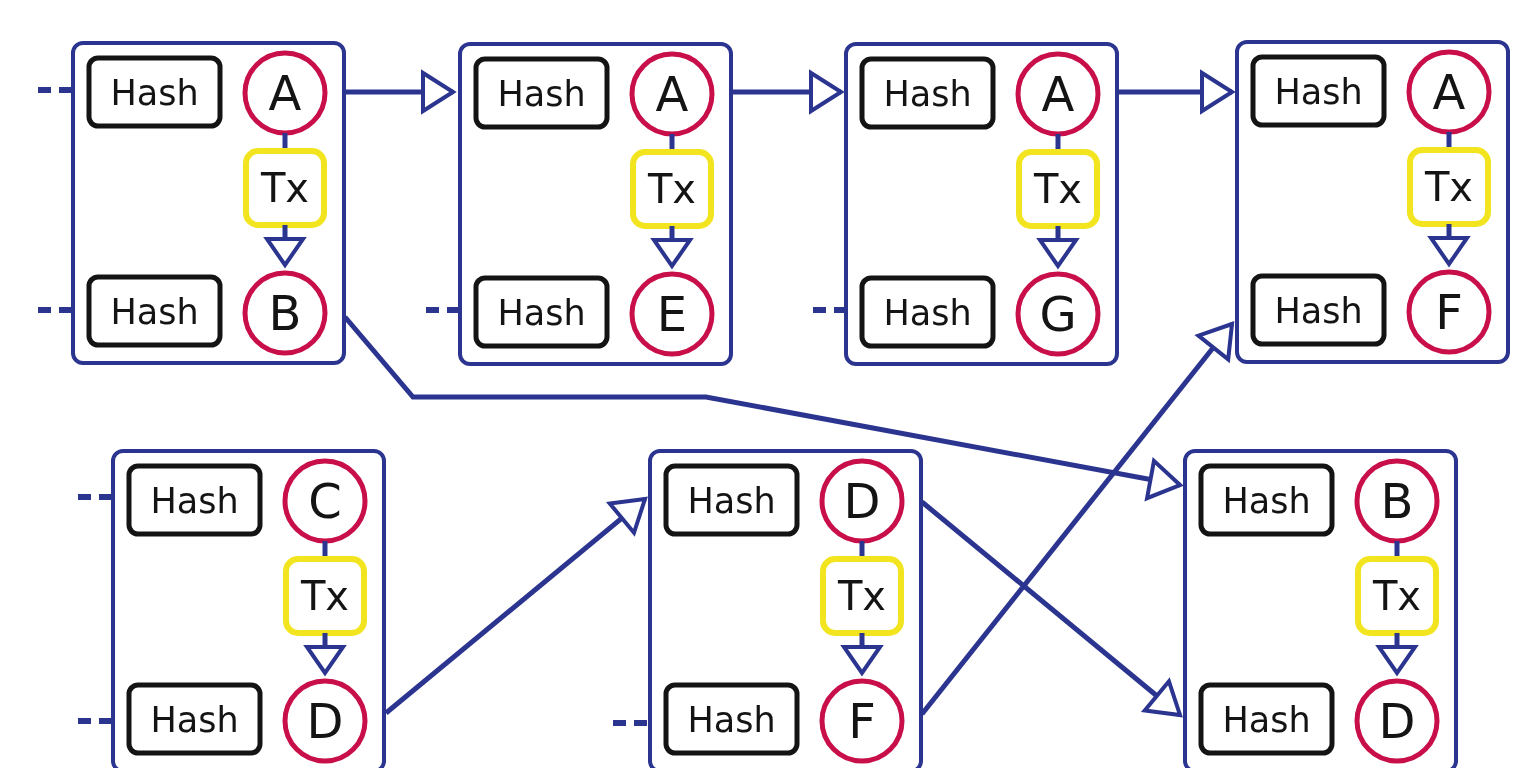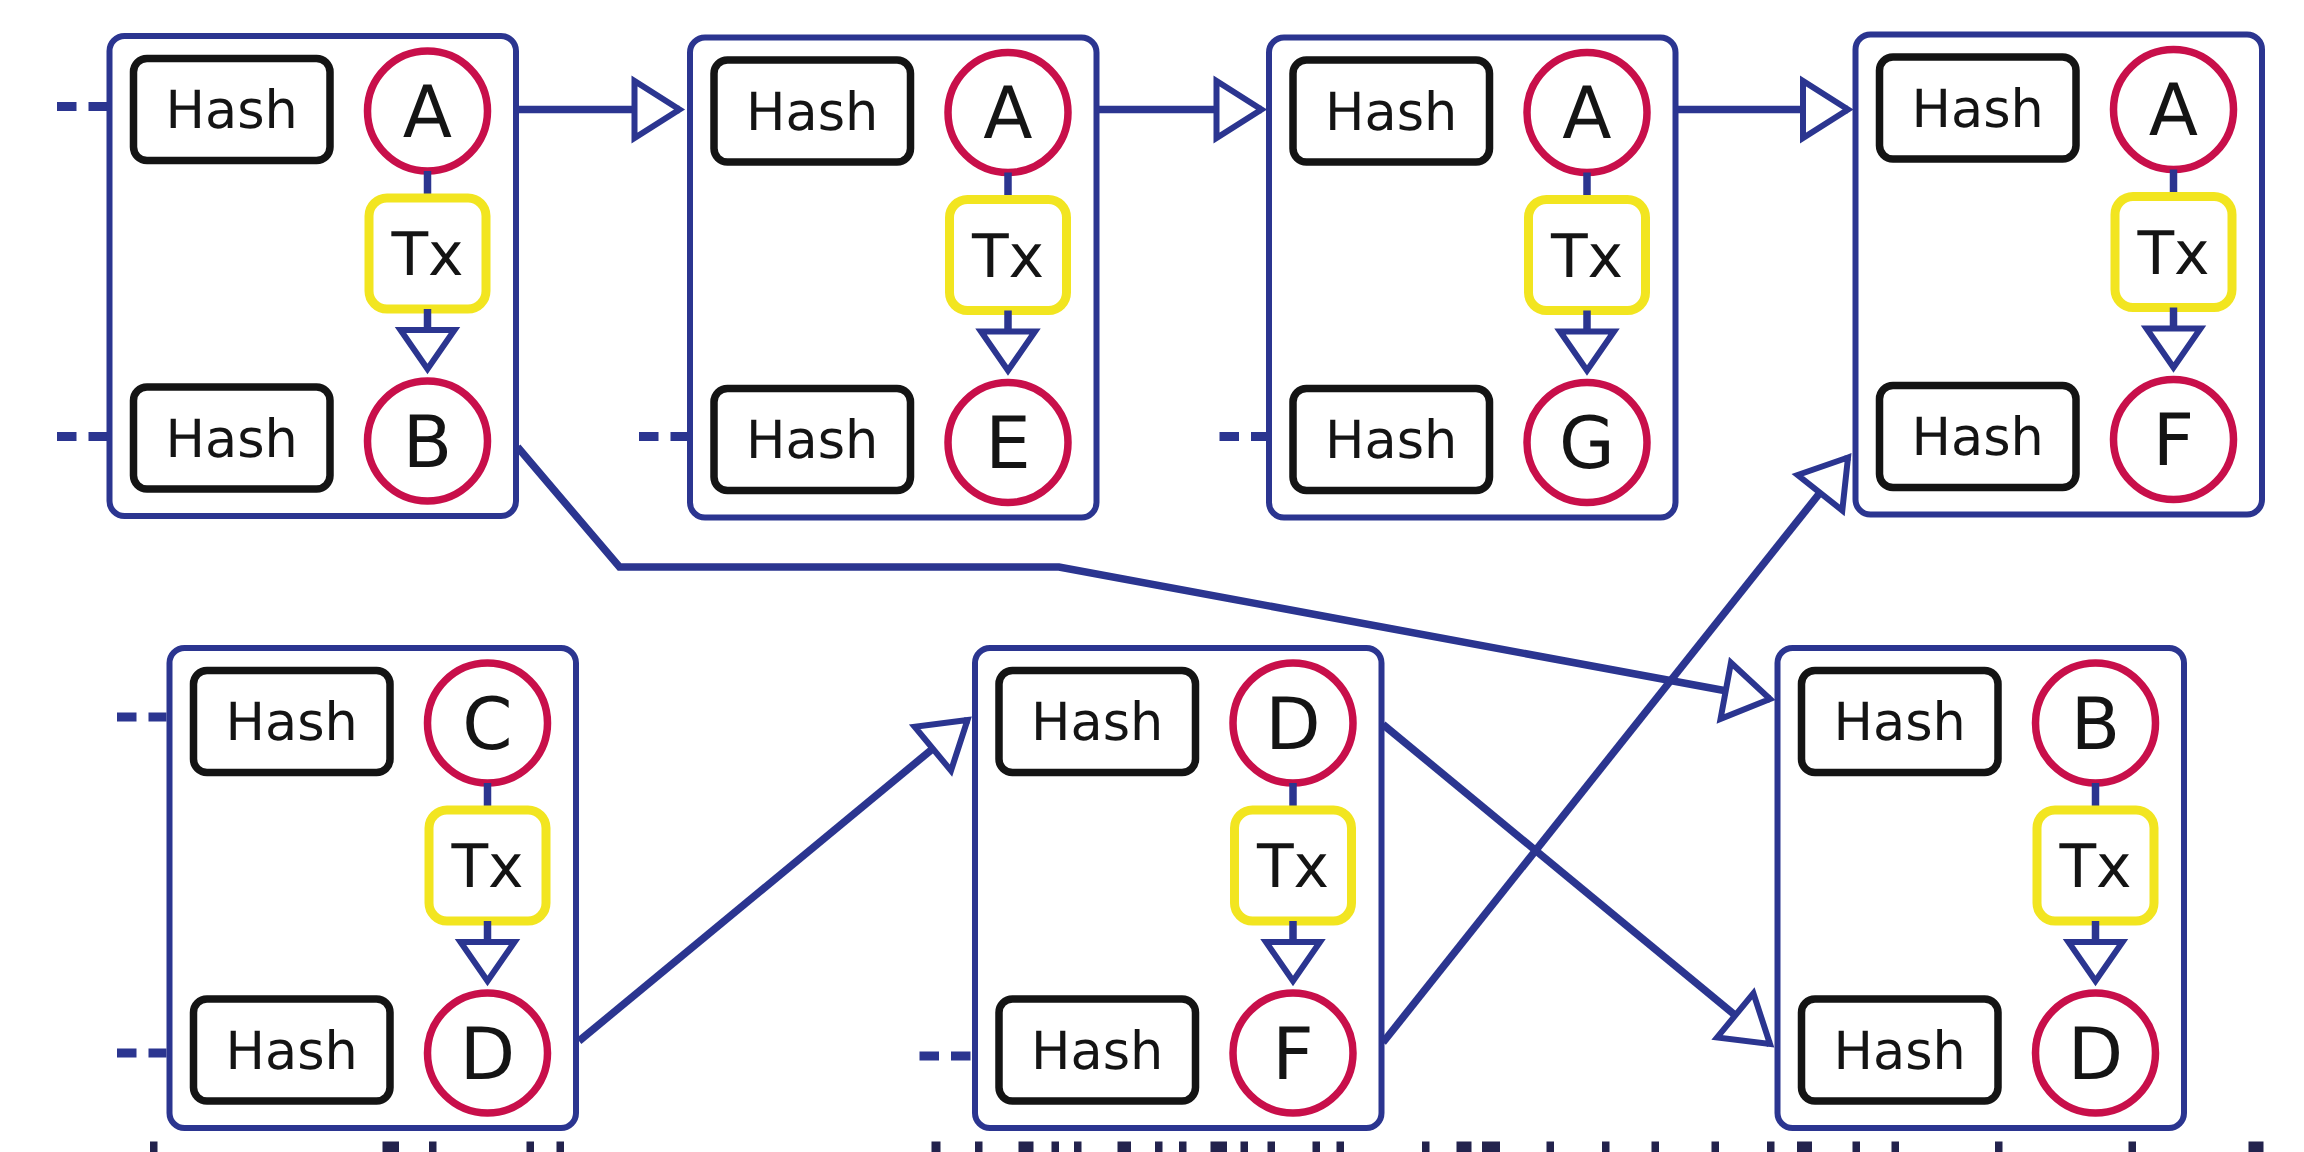--- a/index.html
+++ b/index.html
@@ -8,21 +8,22 @@
     background: #ffffff;
     width: 1536px;
     height: 768px;
     overflow: hidden;
     font-family: "DejaVu Sans", "Liberation Sans", sans-serif;
   }
   #stage {
     position: relative;
     width: 1536px;
     height: 680px;
-    background: #bef264;
+    background: #86efac;
+    margin-top: 19px;
   }
   svg text {
     font-family: "DejaVu Sans", "Liberation Sans", sans-serif;
     fill: #141414;
   }
   .hash-label  { font-size: 35px; }
   .node-letter { font-size: 48px; }
   .tx-label    { font-size: 40px; }
 </style>
 </head>

